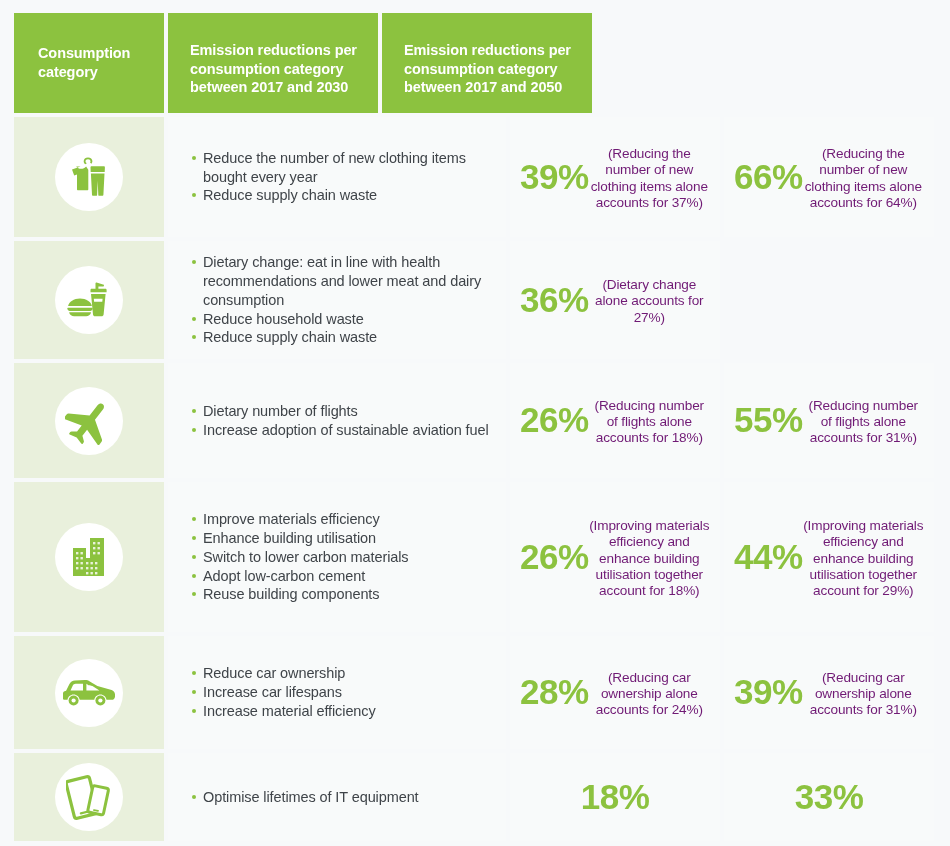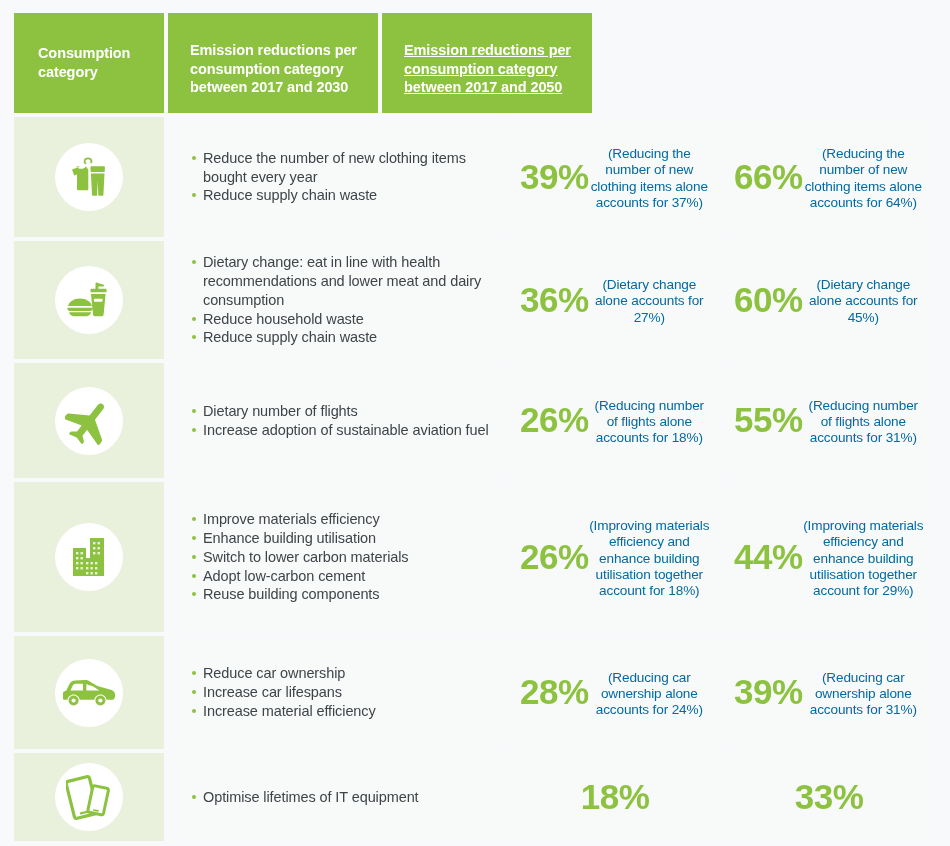--- a/index.html
+++ b/index.html
@@ -97,21 +97,21 @@
   .pct {
     font-size: 35px;
     font-weight: bold;
     color: #8cc23f;
     line-height: 1.05;
     letter-spacing: -0.5px;
   }
   .note {
     font-size: 13.6px;
     line-height: 1.21;
-    color: #0369a1;
+    color: #701a75;
     text-align: center;
     margin-top: 3px;
     letter-spacing: -0.15px;
   }
   .note:empty { display: none; }
 
   
   .icon-badge {
     width: 68px; height: 68px;
     border-radius: 50%;
@@ -137,21 +137,21 @@
   <div class="table" id="table-root">
       <div class="row header-row">
         <div class="cell c1">
           <div class="htext" style="white-space: pre-line;">Consumption
 category</div>
         </div>
         <div class="cell c3">
           <div class="htext" style="white-space: pre-line;">Emission reductions per consumption category between 2017 and 2030</div>
         </div>
         <div class="cell c4">
-          <div class="htext" style="white-space: pre-line; text-decoration: underline;">Emission reductions per consumption category between 2017 and 2050</div>
+          <div class="htext" style="white-space: pre-line;">Emission reductions per consumption category between 2017 and 2050</div>
         </div>
       </div>
       <div class="row data-row r0">
         <div class="cell c1">
           <div class="icon-badge">
             <svg width="44" height="46" viewBox="0 0 44 46">
       <path d="M21 3.5c-2.6 0-4.3 1.7-4.3 3.8 0 1.3.6 2.3 1.6 3l1.5-1.1c-.8-.4-1.3-1-1.3-1.9 0-1.2 1-2.1 2.5-2.1s2.5.9 2.5 2.1c0 .5-.2.9-.5 1.3l1.4 1.1c.6-.7 1-1.5 1-2.4 0-2.1-1.8-3.8-4.4-3.8z" fill="#8cc23f"></path>
       <path d="M13.5 12.5 5 15.6l2.2 6 2.8-1v14.6c0 .6.4 1 1 1h9.3c.6 0 1-.4 1-1V15.8l-2.2-3.3c-1.3 1.5-3.1 2.3-5 2.3s-3.6-.8-5-2.3z" fill="#8cc23f"></path>
       <path d="M24.5 12.3c-.6 0-1 .5-1 1.1l.2 4.5h14l.2-4.5c0-.6-.4-1.1-1-1.1z" fill="#8cc23f"></path>
       <path d="M23.9 19.6 25 40.8c0 .6.5 1 1.1 1h3c.5 0 1-.4 1-.9l.6-14.1.6 14.1c0 .5.5.9 1 .9h3c.6 0 1.1-.4 1.1-1l1.1-21.2z" fill="#8cc23f"></path>
@@ -188,24 +188,20 @@
         <div class="cell c2">
           <ul class="bullets">
             <li>Dietary change: eat in line with health recommendations and lower meat and dairy consumption</li>
             <li>Reduce household waste</li>
             <li>Reduce supply chain waste</li>
           </ul>
         </div>
         <div class="cell c3">
           <div class="pct">36%</div>
           <div class="note">(Dietary change alone accounts for 27%)</div>
-        </div>
-        <div class="cell c4">
-          <div class="pct">60%</div>
-          <div class="note">(Dietary change alone accounts for 45%)</div>
         </div>
       </div>
       <div class="row data-row r2">
         <div class="cell c1">
           <div class="icon-badge">
             <svg width="48" height="48" viewBox="0 0 48 48">
       <path d="M24.5 2.2c-2 0-3.4 1.9-3.4 4.2v12.9L3.4 30.6c-.7.5-1.1 1.3-1.1 2.1v3.6c0 .8.7 1.3 1.5 1.1l17.3-5.3v7.6l-4.4 3.3c-.4.3-.7.8-.7 1.3v1.4c0 .6.6 1 1.2.9l7.3-1.9 7.3 1.9c.6.1 1.2-.3 1.2-.9v-1.4c0-.5-.3-1-.7-1.3l-4.4-3.3v-7.6l17.3 5.3c.8.2 1.5-.3 1.5-1.1v-3.6c0-.8-.4-1.6-1.1-2.1L27.9 19.3V6.4c0-2.3-1.4-4.2-3.4-4.2z" fill="#8cc23f" transform="rotate(38 24 24)"></path>
     </svg>
           </div>
         </div>

